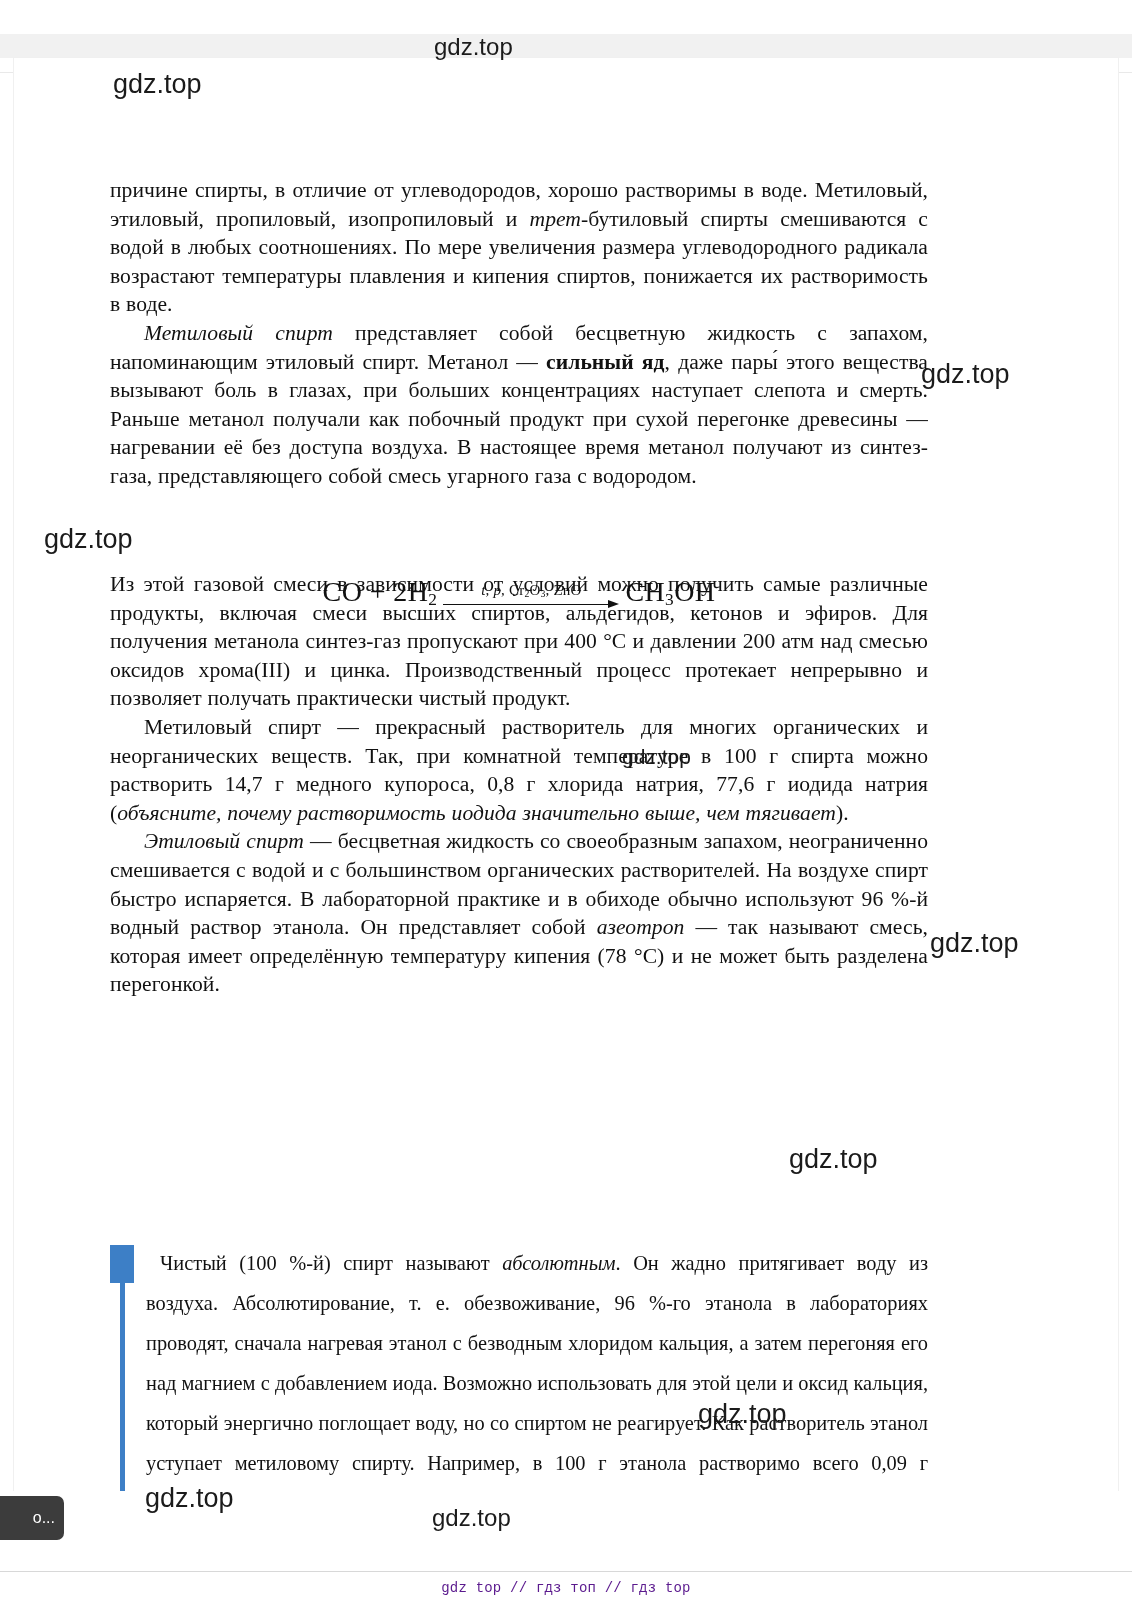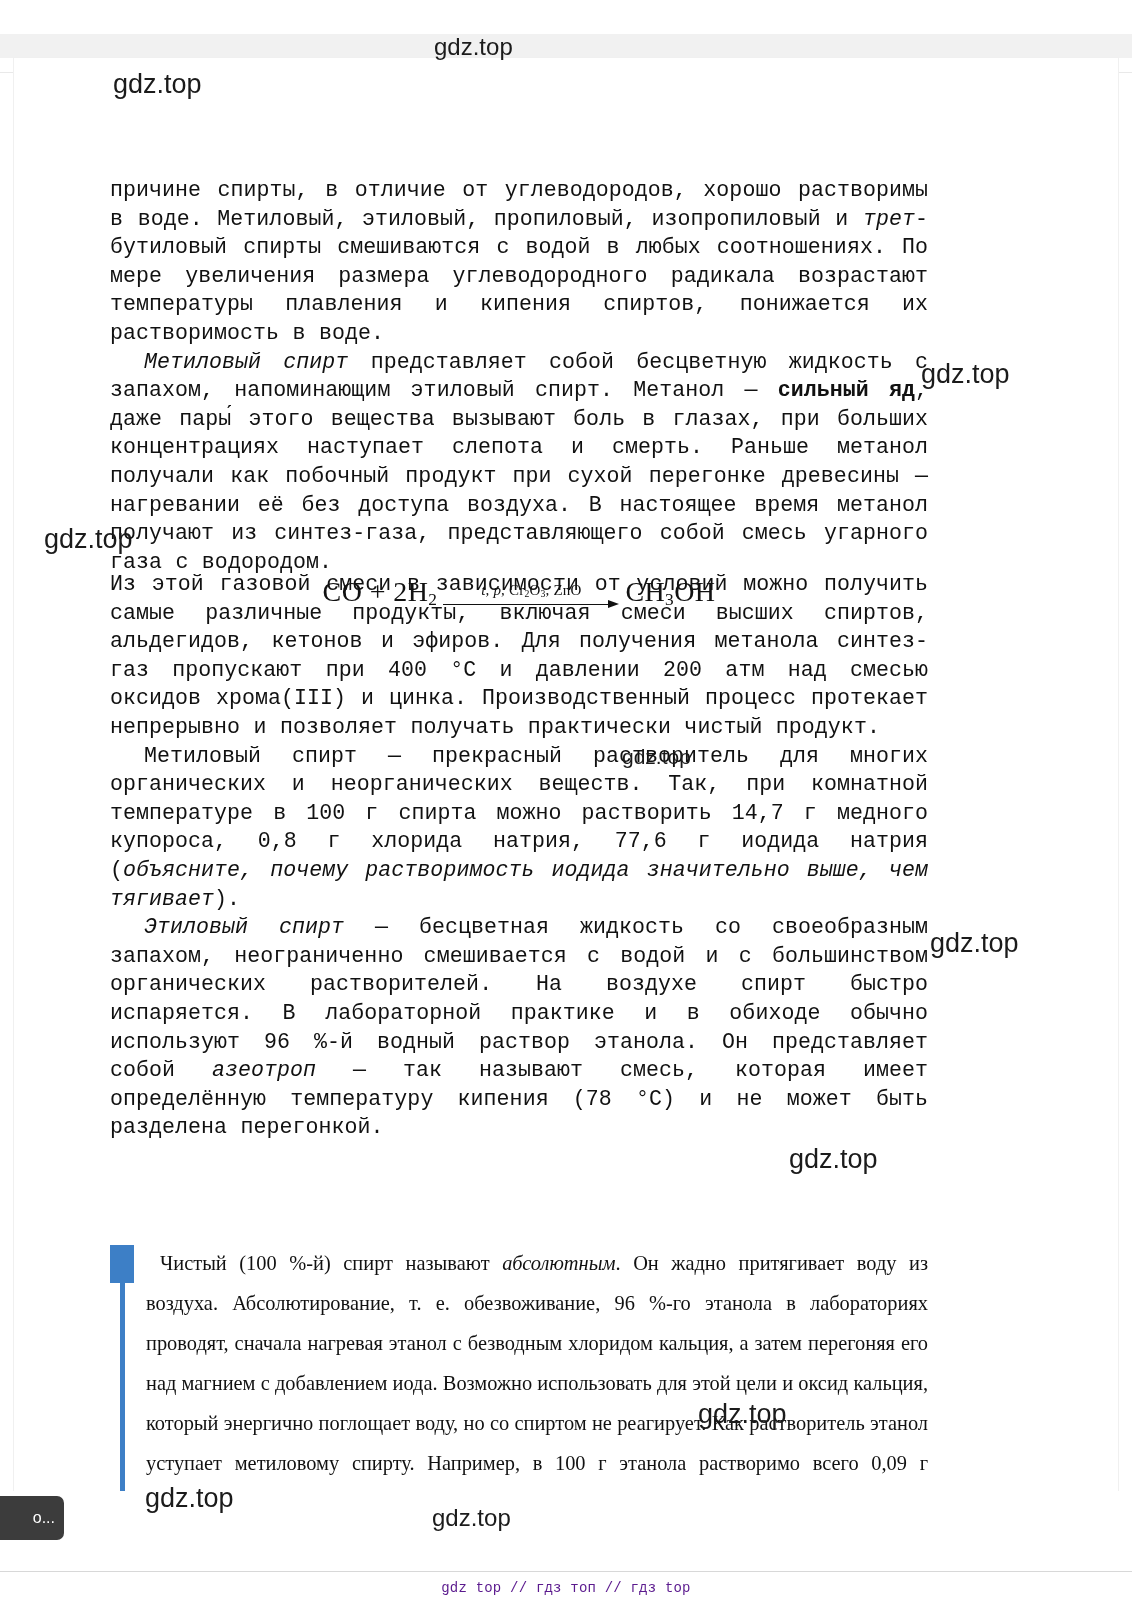--- a/index.html
+++ b/index.html
@@ -68,21 +68,21 @@
 
   
   .col {
     position: absolute;
     left: 96px;
     width: 818px;
     top: 118px;
   }
   p.bt {
     margin: 0;
-    font-family: Liberation Mono, monospace;
+    font-family: Liberation Serif, serif;
     font-size: 21.6px;
     line-height: 28.6px;
     color: #111111;
     text-align: justify;
     text-align-last: left;
     letter-spacing: .05px;
     word-spacing: .4px;
   }
   p.bt + p.bt { margin-top: 0; }
   p.ind { text-indent: 34px; }

